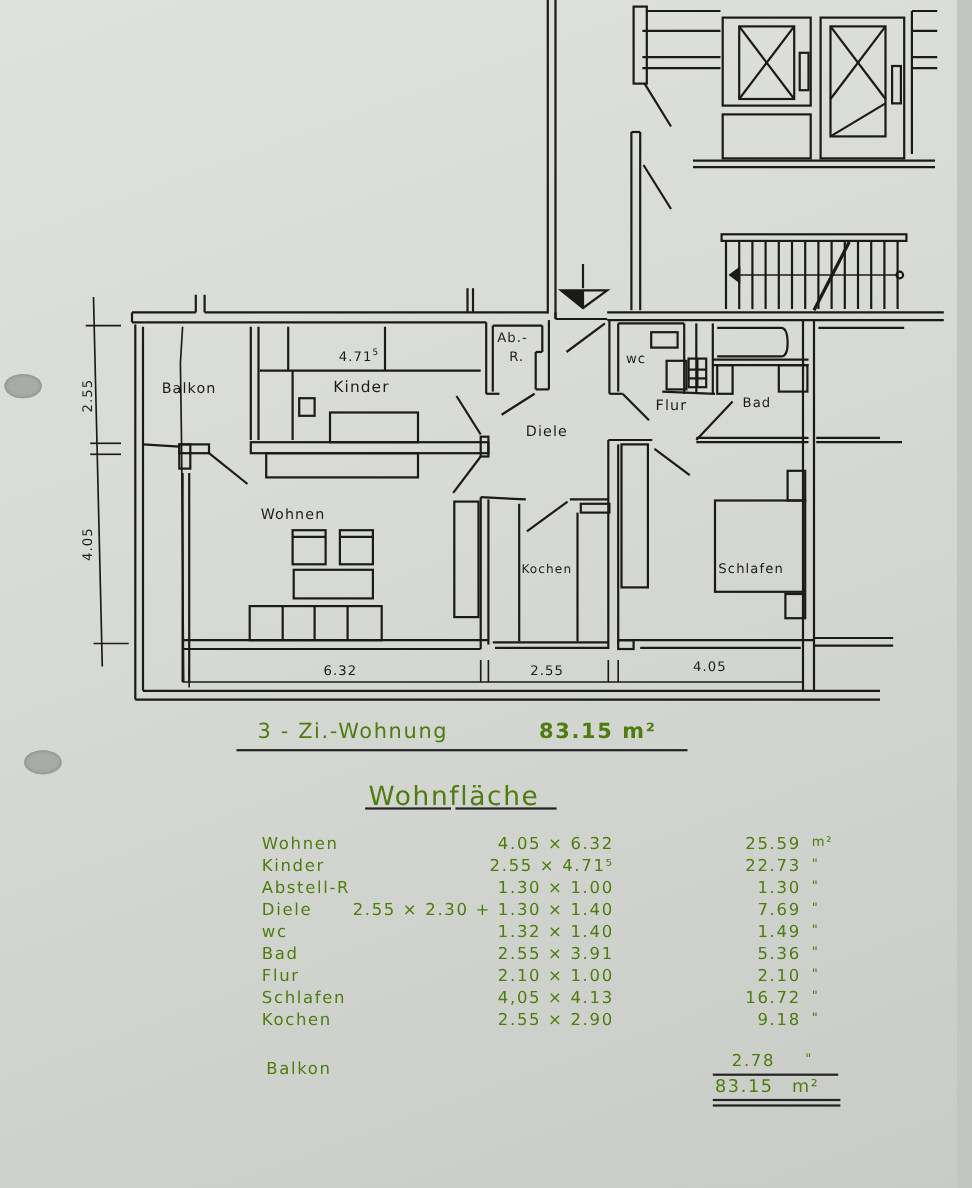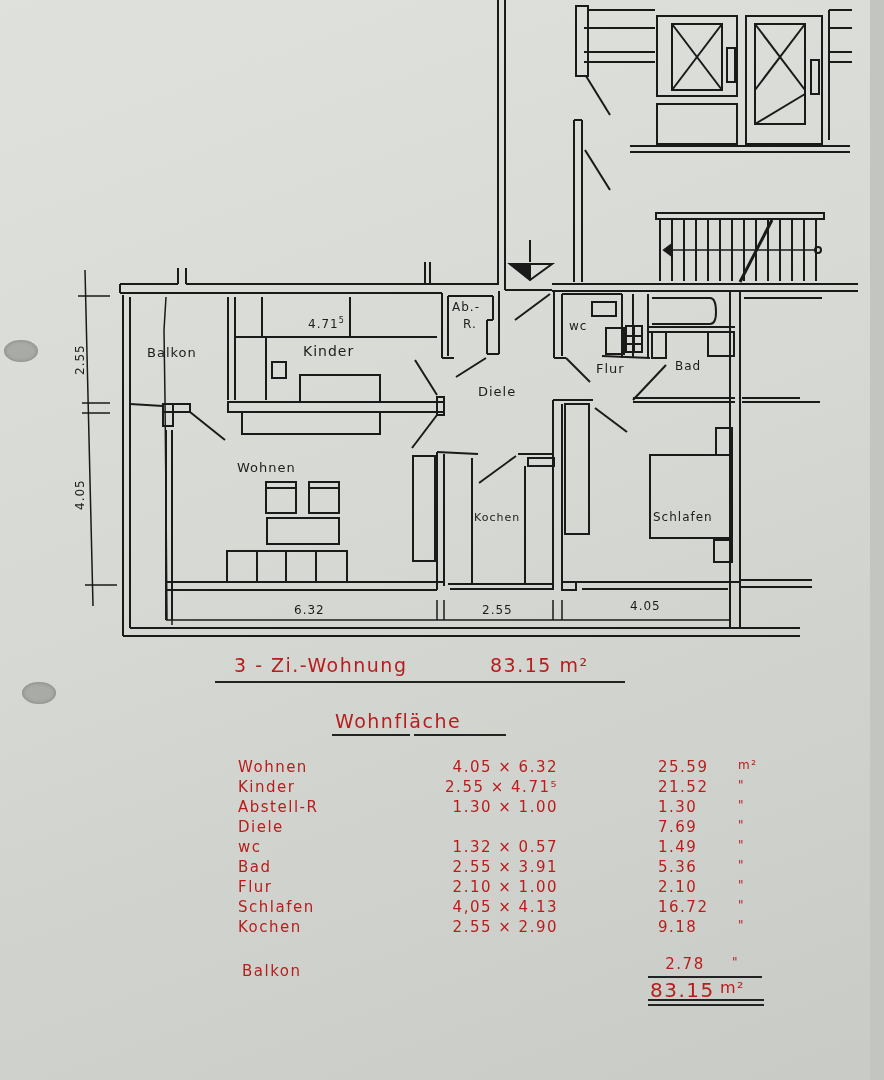--- a/index.html
+++ b/index.html
@@ -10,37 +10,37 @@
   }
   .sheet {
     position: absolute; left: 0; top: 0; width: 870px; height: 1080px;
     background: linear-gradient(160deg, #dfe1dc 0%, #d8dbd5 40%, #cfd2cc 75%, #c9ccc6 100%);
     border-right: 2px solid #b9bcb6;
   }
   .edge { position: absolute; left: 870px; top: 0; width: 14px; height: 1080px; background: #c3c6c0; }
   .punch { position: absolute; width: 34px; height: 22px; border-radius: 50%; background: #a9aca6; box-shadow: inset 0 0 4px #7e817b; }
   svg.plan { position: absolute; left: 0; top: 0; }
   .hand { font-family: "DejaVu Sans", sans-serif; fill: #1c1c1c; letter-spacing: 1px; }
-  .txt { position: absolute; color: #b91c1c; font-family: "DejaVu Sans", sans-serif; letter-spacing: 1.5px; white-space: nowrap; }
+  .txt { position: absolute; color: #4d7c0f; font-family: "DejaVu Sans", sans-serif; letter-spacing: 1.5px; white-space: nowrap; }
   .title { left: 234px; top: 654px; font-size: 19px; }
-  .title-area { left: 490px; top: 654px; font-size: 19px; }
+  .title-area { left: 490px; top: 654px; font-size: 19px; font-weight: bold; }
   .title-line { position: absolute; left: 215px; top: 681px; width: 410px; height: 2px; background: #222; }
-  .section { left: 335px; top: 710px; font-size: 19px; }
+  .section { left: 335px; top: 710px; font-size: 24px; }
   .section-ul { position: absolute; height: 2px; background: #222; top: 734px; }
   .table { position: absolute; left: 238px; top: 758px; width: 530px; }
   .row { position: relative; height: 20px; font-size: 15px; }
   .row .name { position: absolute; left: 0; top: 0; }
   .row .calc { position: absolute; right: 210px; top: 0; }
-  .row .val  { position: absolute; right: 40px; top: 0; text-align: left; width: 70px; }
+  .row .val  { position: absolute; right: 40px; top: 0; text-align: right; width: 70px; }
   .row .unit { position: absolute; right: 0; top: 0; width: 30px; font-size: 12px; }
   .balkon { position: absolute; left: 242px; top: 962px; font-size: 15px; }
   .balkon-val { position: absolute; left: 650px; top: 955px; width: 70px; text-align: center; font-size: 15px; }
   .balkon-unit { position: absolute; left: 732px; top: 955px; font-size: 12px; }
   .sum-line { position: absolute; left: 648px; top: 976px; width: 114px; height: 2px; background: #222; }
-  .total-val { position: absolute; left: 650px; top: 978px; font-size: 20px; text-align: center; }
+  .total-val { position: absolute; left: 650px; top: 978px; font-size: 16px; text-align: center; }
   .total-unit { position: absolute; left: 720px; top: 978px; font-size: 16px; }
   .dbl1 { position: absolute; left: 648px; top: 999px; width: 116px; height: 2px; background: #222; }
   .dbl2 { position: absolute; left: 648px; top: 1004px; width: 116px; height: 2px; background: #222; }
 </style>
 </head>
 <body>
 
 <div class="sheet"></div>
 <div class="edge"></div>
 <div class="punch" style="left:4px; top:340px;"></div>
@@ -303,37 +303,38 @@
 <div class="table">
   <div class="row">
     <span class="txt name">Wohnen</span>
     <span class="txt calc">4.05 × 6.32</span>
     <span class="txt val">25.59</span>
     <span class="txt unit">m²</span>
   </div>
   <div class="row">
     <span class="txt name">Kinder</span>
     <span class="txt calc">2.55 × 4.71⁵</span>
-    <span class="txt val">21.52</span>
+    <span class="txt val">22.73</span>
     <span class="txt unit">"</span>
   </div>
   <div class="row">
     <span class="txt name">Abstell-R</span>
     <span class="txt calc">1.30 × 1.00</span>
     <span class="txt val">1.30</span>
     <span class="txt unit">"</span>
   </div>
   <div class="row">
     <span class="txt name">Diele</span>
+    <span class="txt calc">2.55 × 2.30 + 1.30 × 1.40</span>
     <span class="txt val">7.69</span>
     <span class="txt unit">"</span>
   </div>
   <div class="row">
     <span class="txt name">wc</span>
-    <span class="txt calc">1.32 × 0.57</span>
+    <span class="txt calc">1.32 × 1.40</span>
     <span class="txt val">1.49</span>
     <span class="txt unit">"</span>
   </div>
   <div class="row">
     <span class="txt name">Bad</span>
     <span class="txt calc">2.55 × 3.91</span>
     <span class="txt val">5.36</span>
     <span class="txt unit">"</span>
   </div>
   <div class="row">

